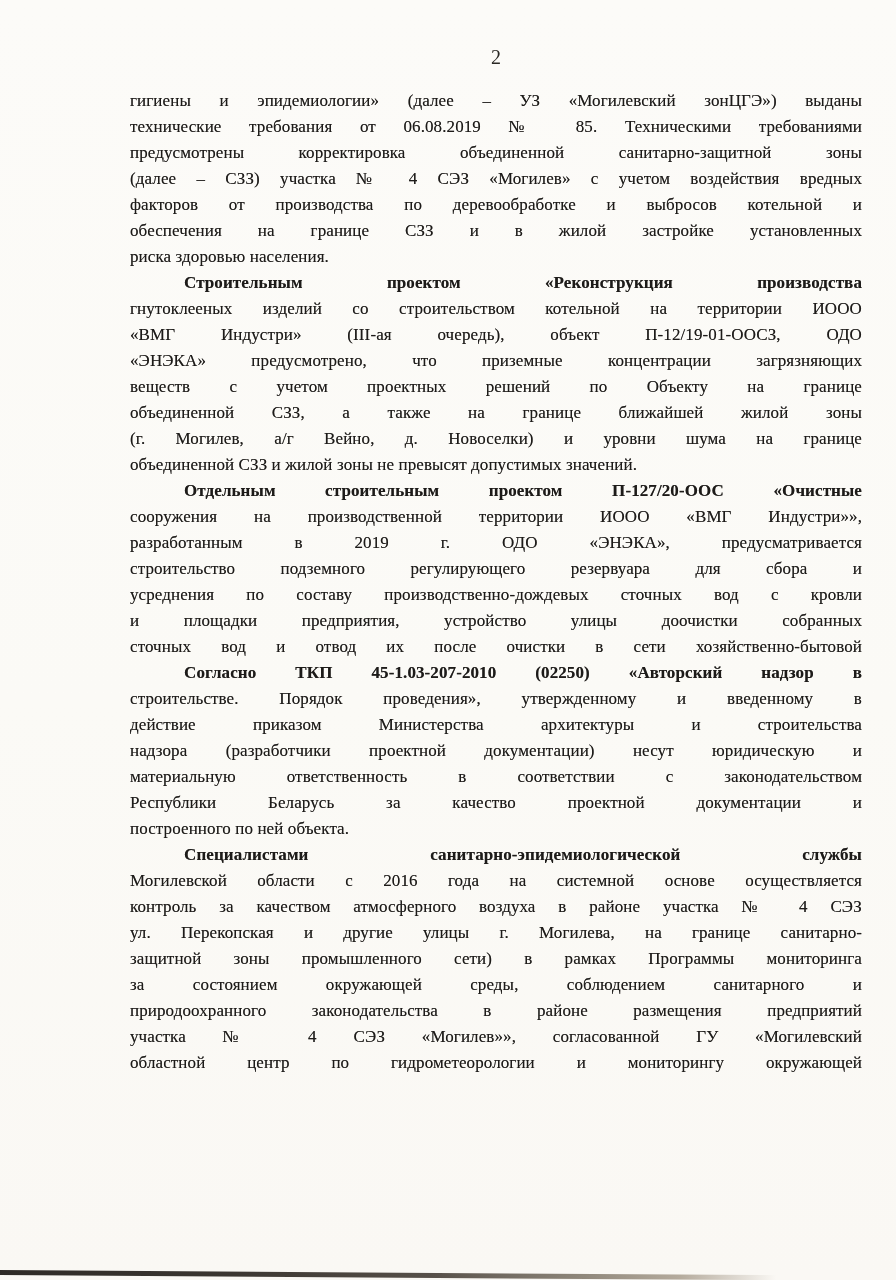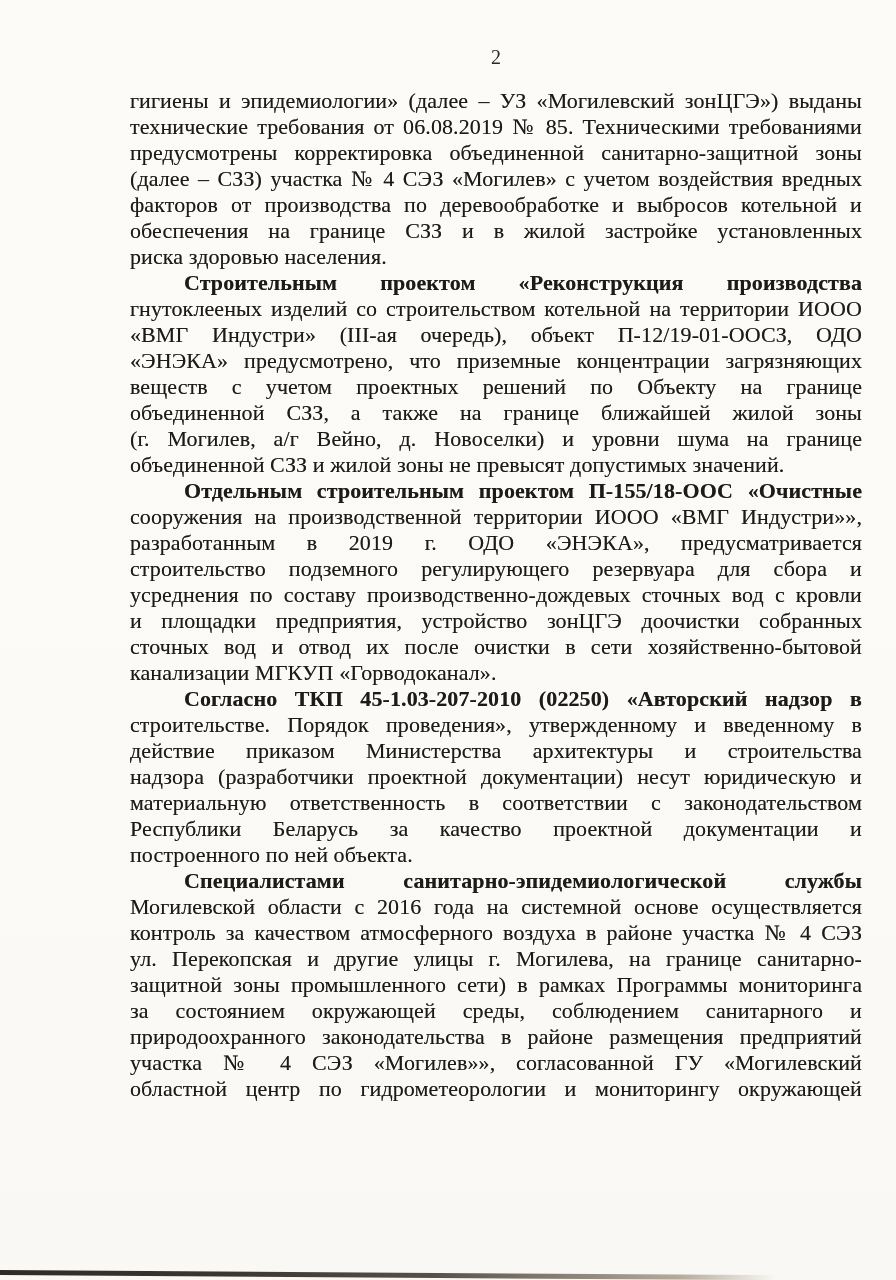--- a/index.html
+++ b/index.html
@@ -22,21 +22,21 @@
   }
   .pageno {
     font-size: 20px;
     line-height: 26px;
     text-align: center;
     margin-bottom: 18px;
     color: #2a2824;
   }
   p.para { margin: 0; padding: 0; }
   .ln {
-    font-size: 22px;
+    font-size: 17px;
     line-height: 26px;
     text-align: justify;
     text-align-last: justify;
     text-justify: inter-word;
     letter-spacing: 0.1px;
     text-shadow: 0 0 0.4px rgba(30,28,25,0.55);
   }
   .ln.ind { padding-left: 54px; font-weight: bold; }
   .ln.pend { text-align-last: left; }
   .scan-edge {
@@ -74,28 +74,27 @@
       <span class="ln" style="display:block">гнутоклееных изделий со строительством котельной на территории ИООО</span>
       <span class="ln" style="display:block">«ВМГ Индустри» (III-ая очередь), объект П-12/19-01-ООСЗ, ОДО</span>
       <span class="ln" style="display:block">«ЭНЭКА» предусмотрено, что приземные концентрации загрязняющих</span>
       <span class="ln" style="display:block">веществ с учетом проектных решений по Объекту на границе</span>
       <span class="ln" style="display:block">объединенной СЗЗ, а также на границе ближайшей жилой зоны</span>
       <span class="ln" style="display:block">(г. Могилев, а/г Вейно, д. Новоселки) и уровни шума на границе</span>
       <span class="ln pend" style="display:block">объединенной СЗЗ и жилой зоны не превысят допустимых значений.</span>
     </p>
 
     <p class="para">
-      <span class="ln ind" style="display:block">Отдельным строительным проектом П-155/18-ООС «Очистные</span>
+      <span class="ln ind" style="display:block">Отдельным строительным проектом П-127/20-ООС «Очистные</span>
       <span class="ln" style="display:block">сооружения на производственной территории ИООО «ВМГ Индустри»»,</span>
       <span class="ln" style="display:block">разработанным в 2019 г. ОДО «ЭНЭКА», предусматривается</span>
       <span class="ln" style="display:block">строительство подземного регулирующего резервуара для сбора и</span>
       <span class="ln" style="display:block">усреднения по составу производственно-дождевых сточных вод с кровли</span>
-      <span class="ln" style="display:block">и площадки предприятия, устройство зонЦГЭ доочистки собранных</span>
+      <span class="ln" style="display:block">и площадки предприятия, устройство улицы доочистки собранных</span>
       <span class="ln" style="display:block">сточных вод и отвод их после очистки в сети хозяйственно-бытовой</span>
-      <span class="ln pend" style="display:block">канализации МГКУП «Горводоканал».</span>
     </p>
 
     <p class="para">
       <span class="ln ind" style="display:block">Согласно ТКП 45-1.03-207-2010 (02250) «Авторский надзор в</span>
       <span class="ln" style="display:block">строительстве. Порядок проведения», утвержденному и введенному в</span>
       <span class="ln" style="display:block">действие приказом Министерства архитектуры и строительства</span>
       <span class="ln" style="display:block">надзора (разработчики проектной документации) несут юридическую и</span>
       <span class="ln" style="display:block">материальную ответственность в соответствии с законодательством</span>
       <span class="ln" style="display:block">Республики Беларусь за качество проектной документации и</span>
       <span class="ln pend" style="display:block">построенного по ней объекта.</span>

